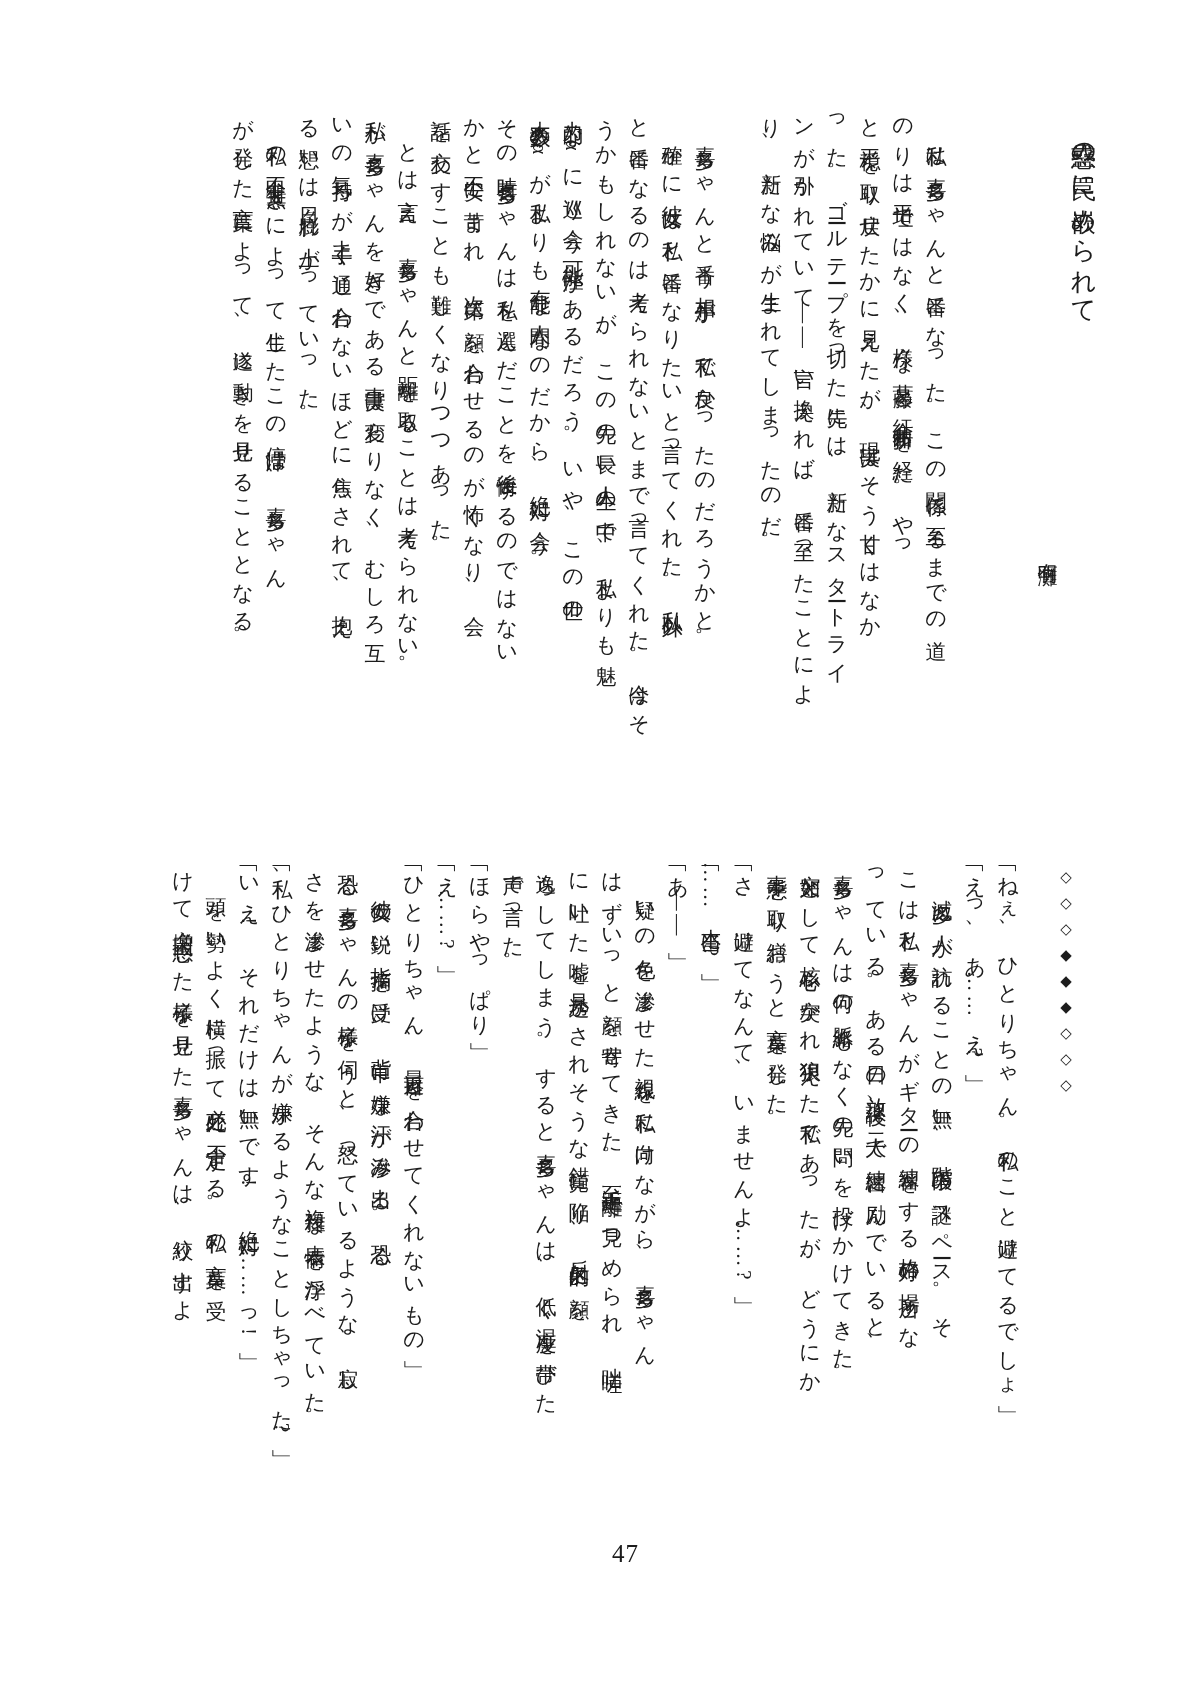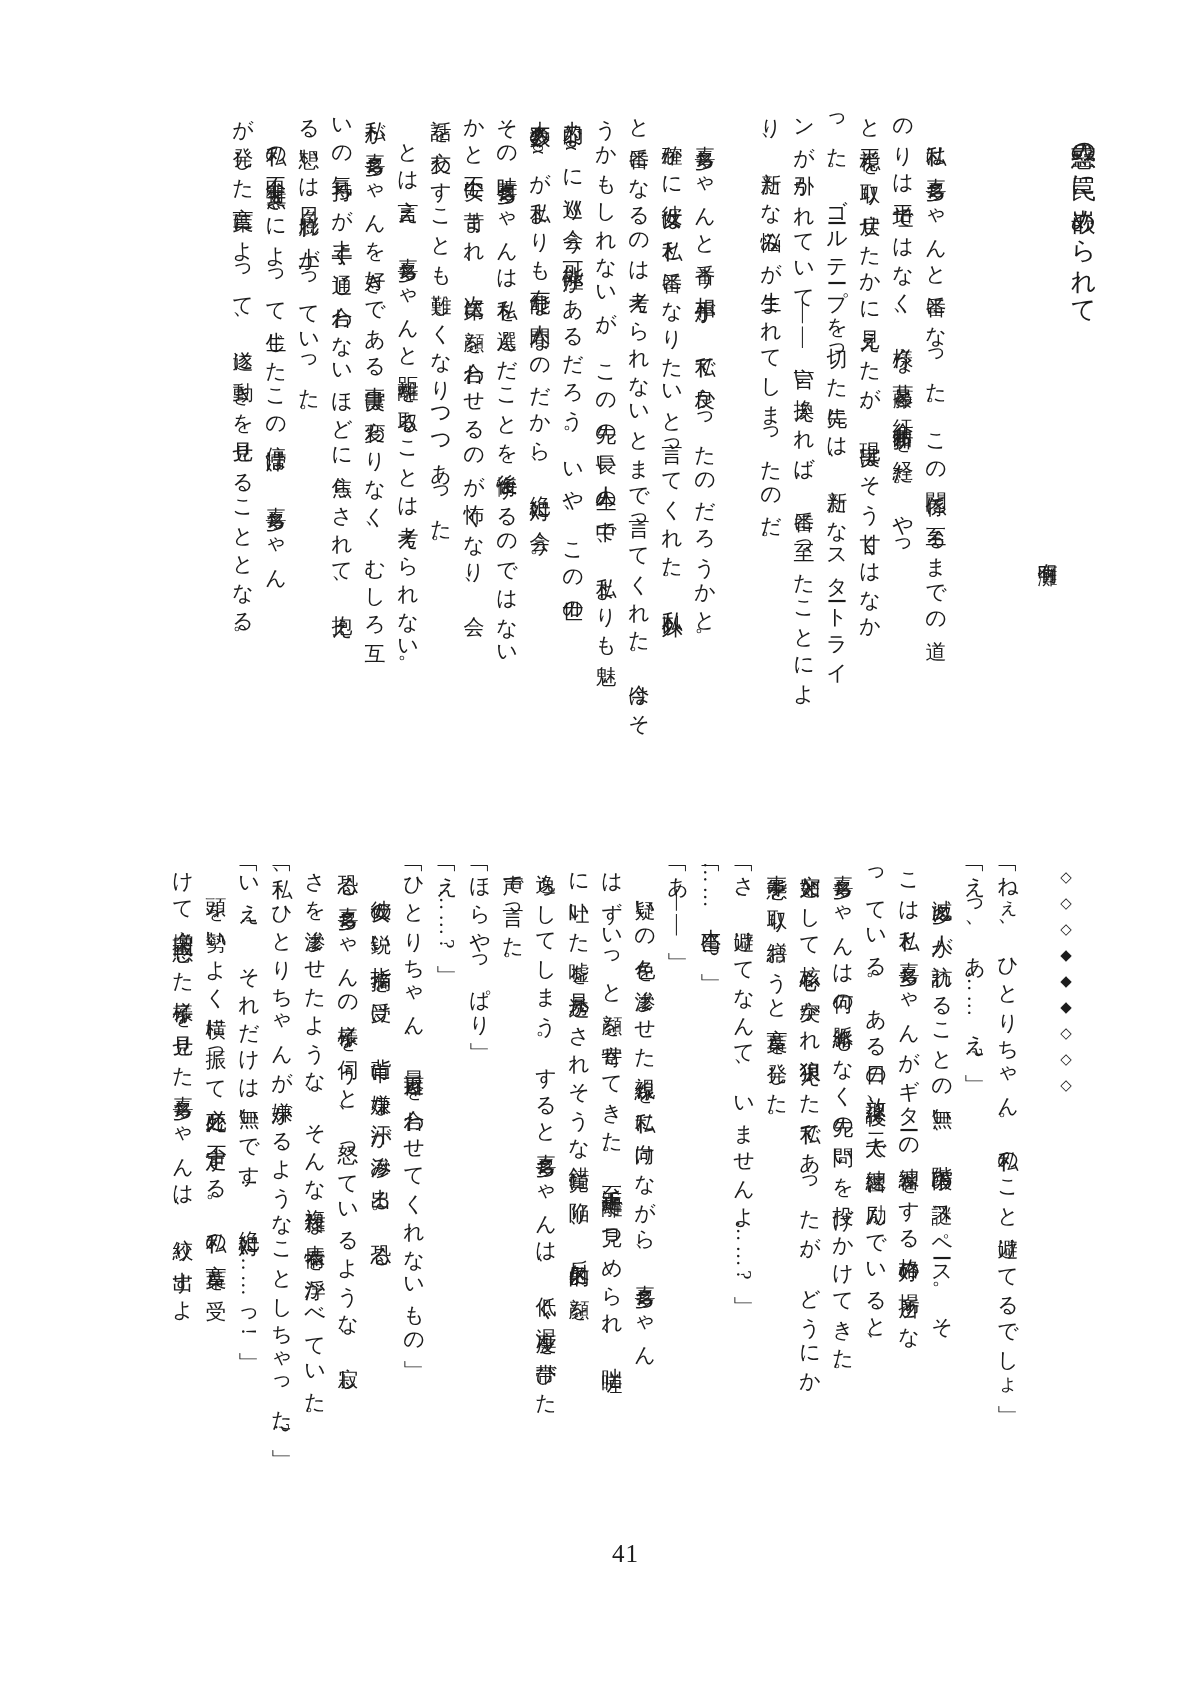--- a/index.html
+++ b/index.html
@@ -119,15 +119,15 @@
       <div class="col">「ひとりちゃん、最近目を合わせてくれないもの」</div>
       <div class="col">　彼女の鋭い指摘を受け、背中に嫌な汗が滲み出る。恐る</div>
       <div class="col">恐る喜多ちゃんの様子を伺うと、怒っているような、寂し</div>
       <div class="col">さを滲ませたような、そんな複雑な表情を浮かべていた。</div>
       <div class="col">「私、ひとりちゃんが嫌がるようなことしちゃった?」</div>
       <div class="col">「いえ!　それだけは無いです!　絶対に……っ!」</div>
       <div class="col">　頭を勢いよく横に振って必死に否定する。私の言葉を受</div>
       <div class="col">けて増々困惑した様子を見せた喜多ちゃんは、絞り出すよ</div>
     </div>
 
-  <div class="page-number">41</div>
+  <div class="page-number">47</div>
 
 </div>
 
 </body></html>

